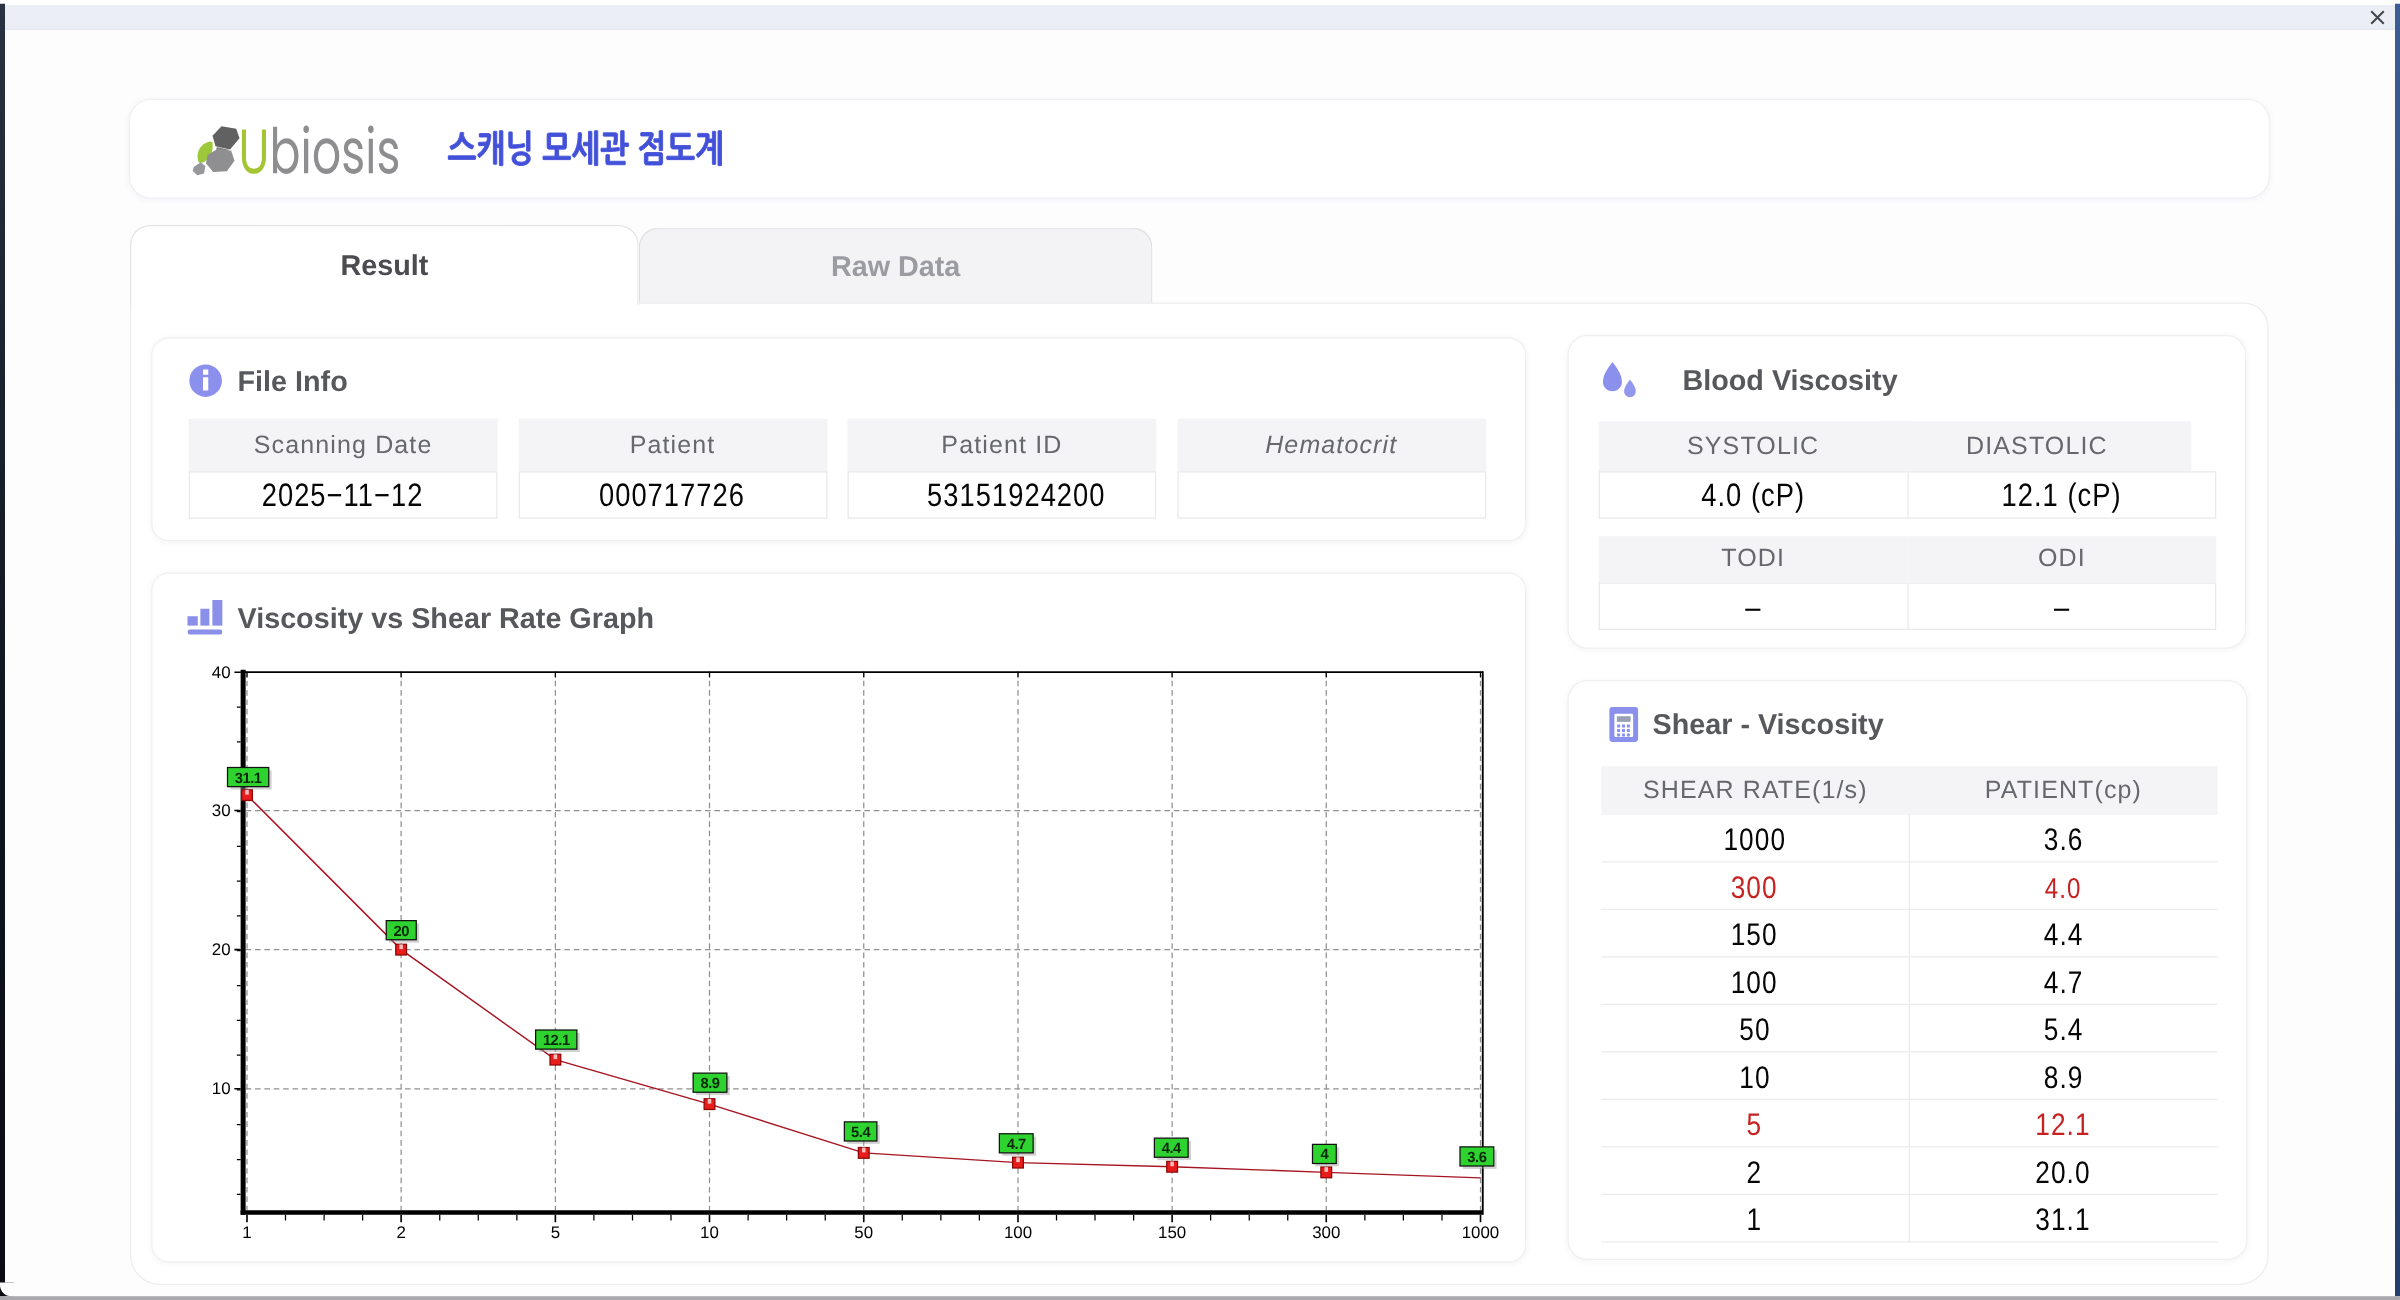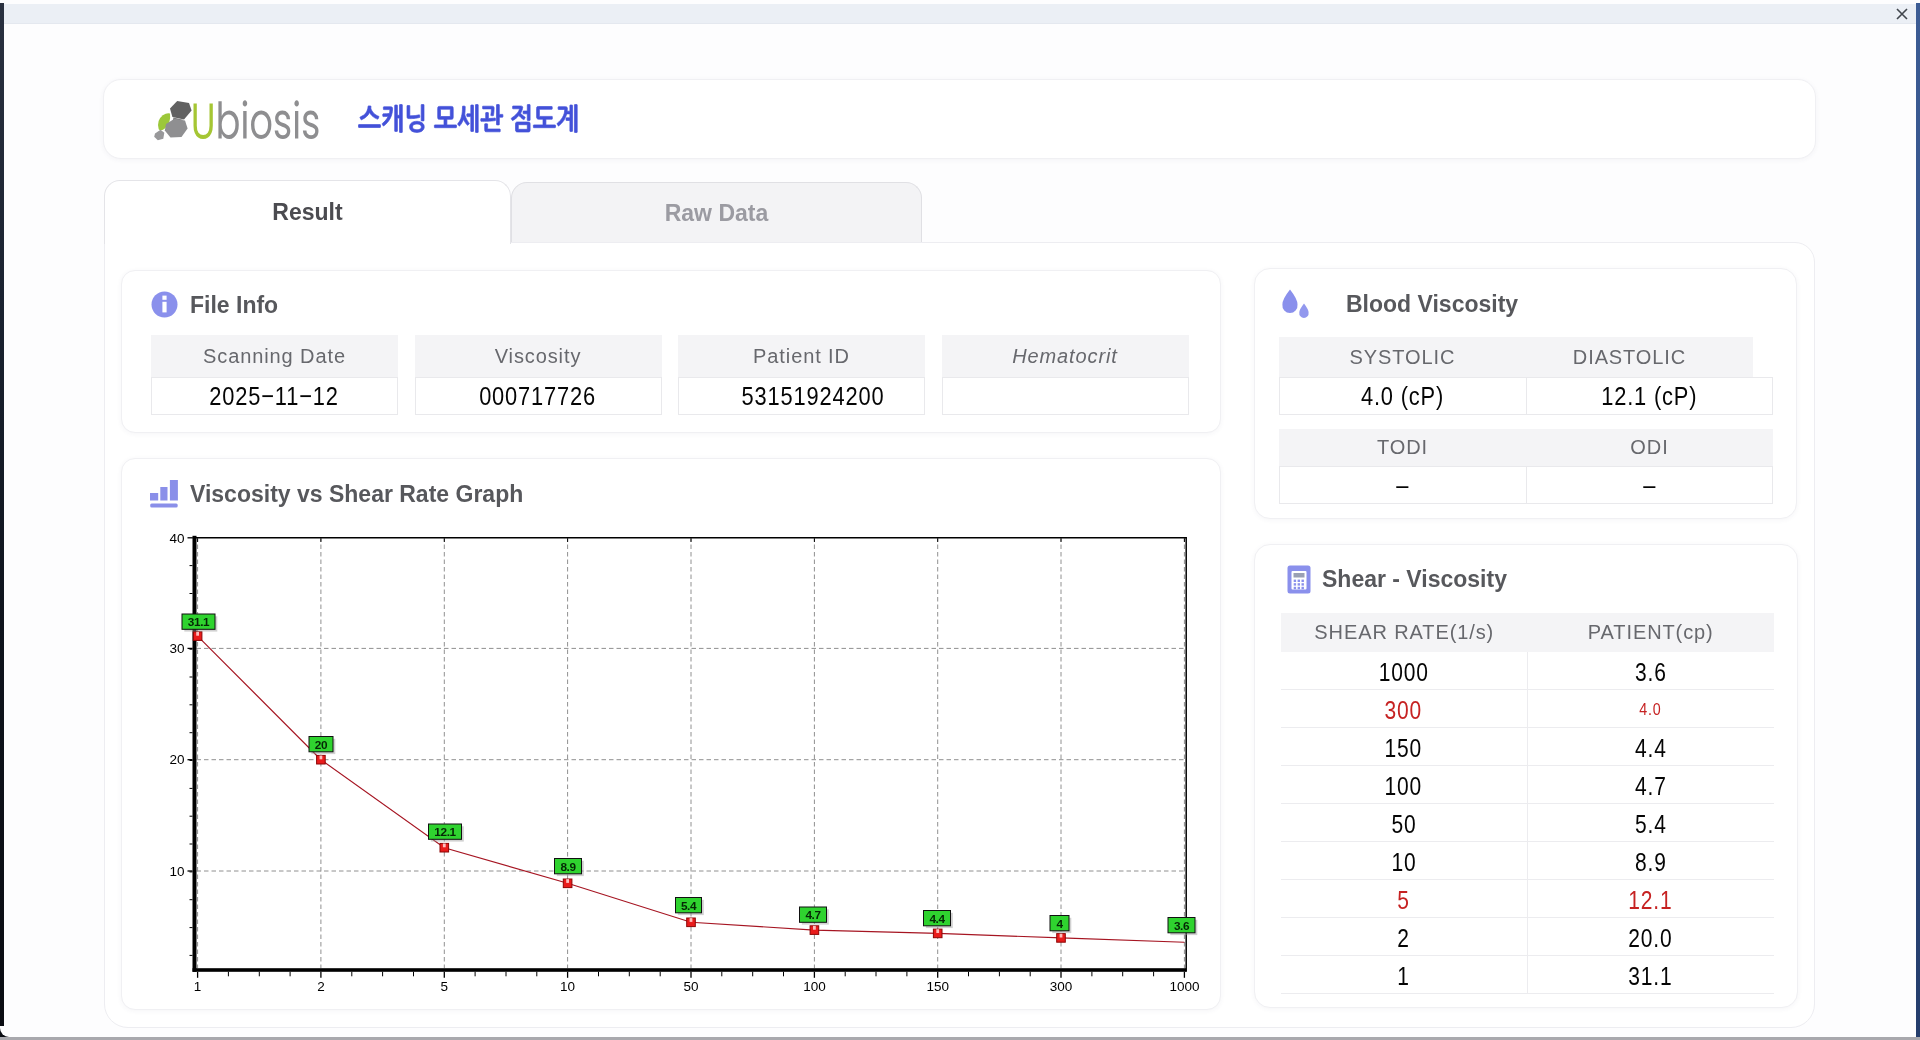--- a/index.html
+++ b/index.html
@@ -55,21 +55,21 @@
 <svg class="abs" style="left:151px;top:291px" width="27" height="27" viewBox="0 0 27 27">
   <circle cx="13.5" cy="13.5" r="13" fill="#8a90ec"></circle>
   <rect x="11.4" y="10.8" width="4.2" height="10.6" fill="#fff"></rect>
   <rect x="11.4" y="4.6" width="4.2" height="4.2" fill="#fff"></rect>
 </svg>
 <div class="ctitle" style="left:190px;top:292px;">File Info</div>
 <div class="hcell" style="left:151px;top:335px;width:247px;height:42px;">Scanning Date</div>
 <div class="vcell" style="left:151px;top:377px;width:247px;height:38px;">
     <span class="gul">2025−11−12</span>
   </div>
-<div class="hcell" style="left:414.5px;top:335px;width:247px;height:42px;">Viscosity</div>
+<div class="hcell" style="left:414.5px;top:335px;width:247px;height:42px;">Patient</div>
 <div class="vcell" style="left:414.5px;top:377px;width:247px;height:38px;">
     <span class="gul">000717726</span>
   </div>
 <div class="hcell" style="left:678px;top:335px;width:247px;height:42px;">Patient ID</div>
 <div class="vcell" style="left:678px;top:377px;width:247px;height:38px;padding-left:24px;">
     <span class="gul">53151924200</span>
   </div>
 <div class="hcell" style="left:941.5px;top:335px;width:247px;height:42px;font-style:italic;">Hematocrit</div>
 <div class="vcell" style="left:941.5px;top:377px;width:247px;height:38px;"></div>
 
@@ -261,21 +261,21 @@
 <div class="hcell" style="left:1527.5px;top:613px;width:246.5px;height:39px;">PATIENT(cp)</div>
 <div class="abs" style="left:1281px;top:652px;width:246.5px;height:38px;padding-top:3px;border-bottom:1px solid #ececef;border-right:1px solid #ececef;color:#050505;font-size:25px;display:flex;align-items:center;justify-content:center;">
     <span class="gul">1000</span>
   </div>
 <div class="abs" style="left:1527.5px;top:652px;width:246.5px;height:38px;padding-top:3px;border-bottom:1px solid #ececef;color:#050505;font-size:25px;display:flex;align-items:center;justify-content:center;">
     <span class="gul">3.6</span>
   </div>
 <div class="abs" style="left:1281px;top:690px;width:246.5px;height:38px;padding-top:3px;border-bottom:1px solid #ececef;border-right:1px solid #ececef;color:#c62222;font-size:25px;display:flex;align-items:center;justify-content:center;">
     <span class="gul">300</span>
   </div>
-<div class="abs" style="left:1527.5px;top:690px;width:246.5px;height:38px;padding-top:3px;border-bottom:1px solid #ececef;color:#c62222;font-size:17px;display:flex;align-items:center;justify-content:center;">
+<div class="abs" style="left:1527.5px;top:690px;width:246.5px;height:38px;padding-top:3px;border-bottom:1px solid #ececef;color:#c62222;font-size:23px;display:flex;align-items:center;justify-content:center;">
     <span class="gul">4.0</span>
   </div>
 <div class="abs" style="left:1281px;top:728px;width:246.5px;height:38px;padding-top:3px;border-bottom:1px solid #ececef;border-right:1px solid #ececef;color:#050505;font-size:25px;display:flex;align-items:center;justify-content:center;">
     <span class="gul">150</span>
   </div>
 <div class="abs" style="left:1527.5px;top:728px;width:246.5px;height:38px;padding-top:3px;border-bottom:1px solid #ececef;color:#050505;font-size:25px;display:flex;align-items:center;justify-content:center;">
     <span class="gul">4.4</span>
   </div>
 <div class="abs" style="left:1281px;top:766px;width:246.5px;height:38px;padding-top:3px;border-bottom:1px solid #ececef;border-right:1px solid #ececef;color:#050505;font-size:25px;display:flex;align-items:center;justify-content:center;">
     <span class="gul">100</span>

